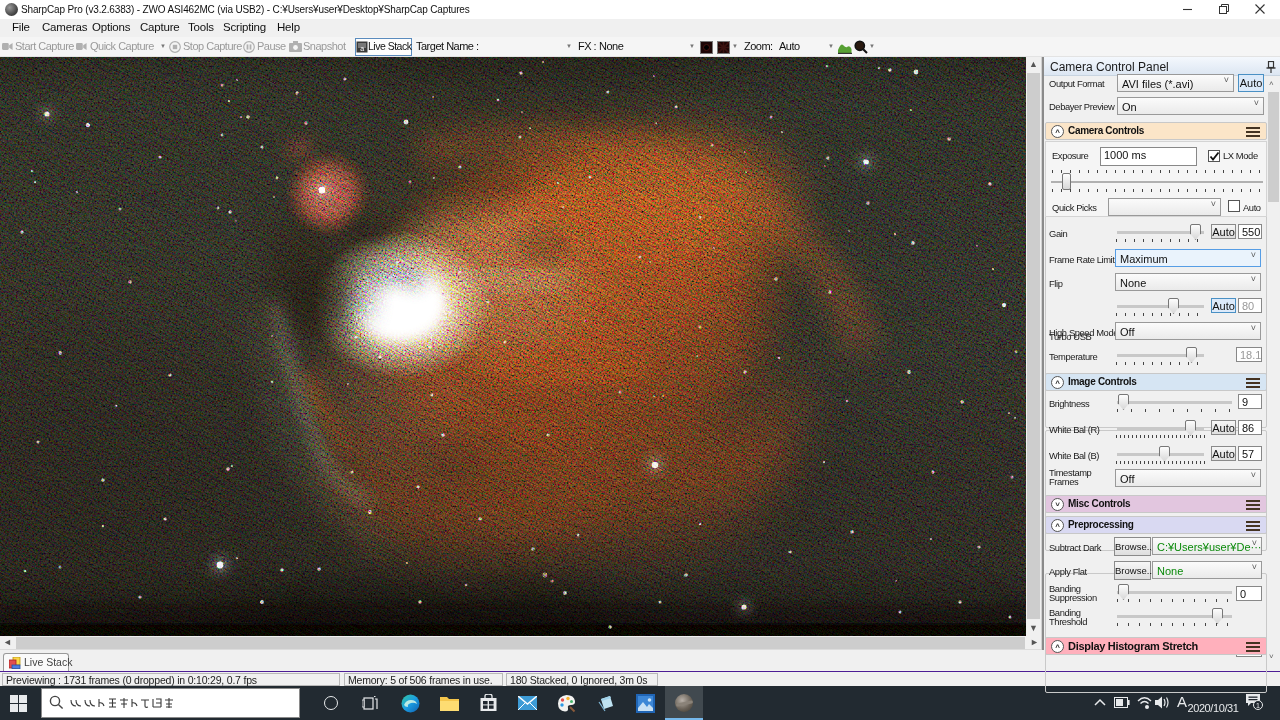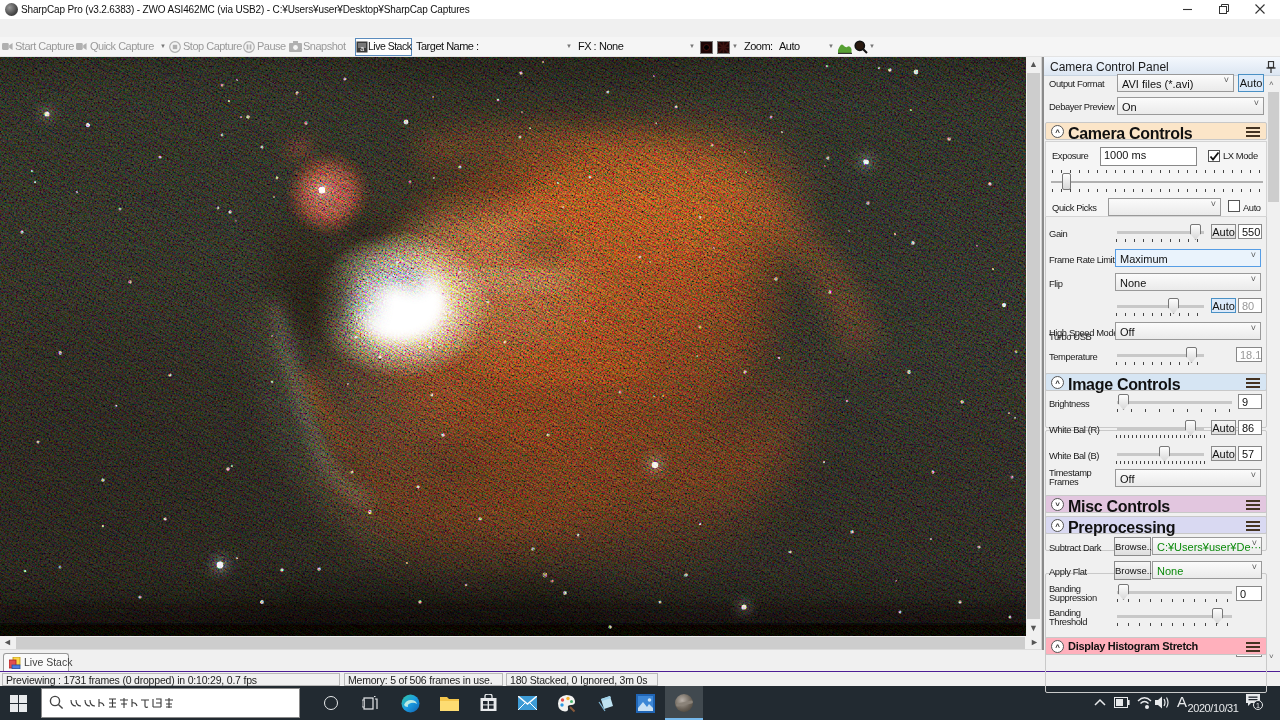--- a/index.html
+++ b/index.html
@@ -36,21 +36,21 @@
   .sbox { position:absolute; top:1px; height:13px; border:1px solid #b8b8b8; padding:0px 3px; line-height:12px; background:#f0f0f0; white-space:nowrap; }
 
   
   #taskbar { left:0; top:686px; width:1280px; height:34px; background:#222a31; }
   #searchbox { position:absolute; left:41px; top:2px; width:259px; height:30px; background:#ffffff; border:1px solid #8a8a8a; }
 
   
   #panel { left:1044px; top:57px; width:236px; height:614px; background:#f0f0f0; font-size:11px; color:#222; }
   #panelhead { position:absolute; left:0; top:0; width:236px; height:19px; background:linear-gradient(#f4f8fd,#dce6f2); border-bottom:1px solid #c8d4e0; font-size:12px; color:#1a1a1a; }
   .sechead { position:absolute; left:1px; width:222px; height:18px; border:1px solid #c8c8c8; border-radius:2px; }
-  .sechead .st { position:absolute; left:22px; top:2px; font-weight:bold; font-size:16px; color:#111; letter-spacing:-0.3px;}
+  .sechead .st { position:absolute; left:22px; top:2px; font-weight:bold; font-size:10px; color:#111; letter-spacing:-0.3px;}
   .circ { position:absolute; left:5px; top:2px; width:13px; height:13px; border-radius:50%; border:1.5px solid #555; background:#fff; color:#333; font-size:8px; text-align:center; line-height:12px; font-weight:bold;}
   .burger { position:absolute; right:6px; top:4px; width:14px; height:10px; border-top:2px solid #432; border-bottom:2px solid #432; }
   .burger:before { content:""; position:absolute; left:0; top:2px; width:14px; height:2px; background:#432; }
   .plbl { position:absolute; left:5px; color:#1a1a1a; letter-spacing:-0.4px; font-size:9.4px; }
   .dd { position:absolute; height:18px; background:linear-gradient(#fbfbfb,#eaeaea); border:1px solid #999; color:#111; font-size:11px; padding:3px 4px; white-space:nowrap; overflow:hidden; }
   .dd:after { content:"\02C5"; position:absolute; right:4px; top:0px; font-size:9px; color:#555; }
   .vbox { position:absolute; height:15px; background:#fff; border:1px solid #888; font-size:11px; padding:1px 3px; color:#111; }
   .vbox.gray { color:#999; }
   .abtn { position:absolute; height:15px; background:linear-gradient(#f6f6f6,#dedede); border:1px solid #8a8a8a; font-size:11px; text-align:center; color:#111; }
   .abtn.blue { border:1px solid #4a90c4; background:#dceafa; }
@@ -75,20 +75,29 @@
       </svg>
     <svg style="position:absolute;left:1219px;top:4px;" width="10" height="10" viewBox="0 0 10 10">
         <rect x="0.5" y="2.5" width="7" height="7" fill="#fff" stroke="#333" stroke-width="1"></rect>
         <path d="M2.5 2.5 L2.5 0.5 L9.5 0.5 L9.5 7.5 L7.5 7.5" fill="none" stroke="#333" stroke-width="1"></path>
       </svg>
     <svg style="position:absolute;left:1255px;top:4px;" width="10" height="10" viewBox="0 0 10 10">
         <path d="M0.5 0.5 L9.5 9.5 M9.5 0.5 L0.5 9.5" stroke="#333" stroke-width="1.1"></path>
       </svg>
   </div>
 
+  <div id="menubar" class="abs">
+    <span style="left:12px;">File</span>
+    <span style="left:42px;">Cameras</span>
+    <span style="left:92px;">Options</span>
+    <span style="left:140px;">Capture</span>
+    <span style="left:188px;">Tools</span>
+    <span style="left:223px;">Scripting</span>
+    <span style="left:277px;">Help</span>
+  </div>
 
   <div id="toolbar" class="abs">
     <svg style="position:absolute;left:2px;top:5px;" width="11" height="9" viewBox="0 0 13 10">
       <rect x="0" y="1" width="8" height="8" rx="1.5" fill="#b0b0b0"></rect>
         <path d="M8.5 3.5 L12.5 1 L12.5 9 L8.5 6.5Z" fill="#b0b0b0"></path>
       </svg>
     <svg style="position:absolute;left:76px;top:5px;" width="11" height="9" viewBox="0 0 13 10">
       <rect x="0" y="1" width="8" height="8" rx="1.5" fill="#b0b0b0"></rect>
         <path d="M8.5 3.5 L12.5 1 L12.5 9 L8.5 6.5Z" fill="#b0b0b0"></path>
       </svg>

